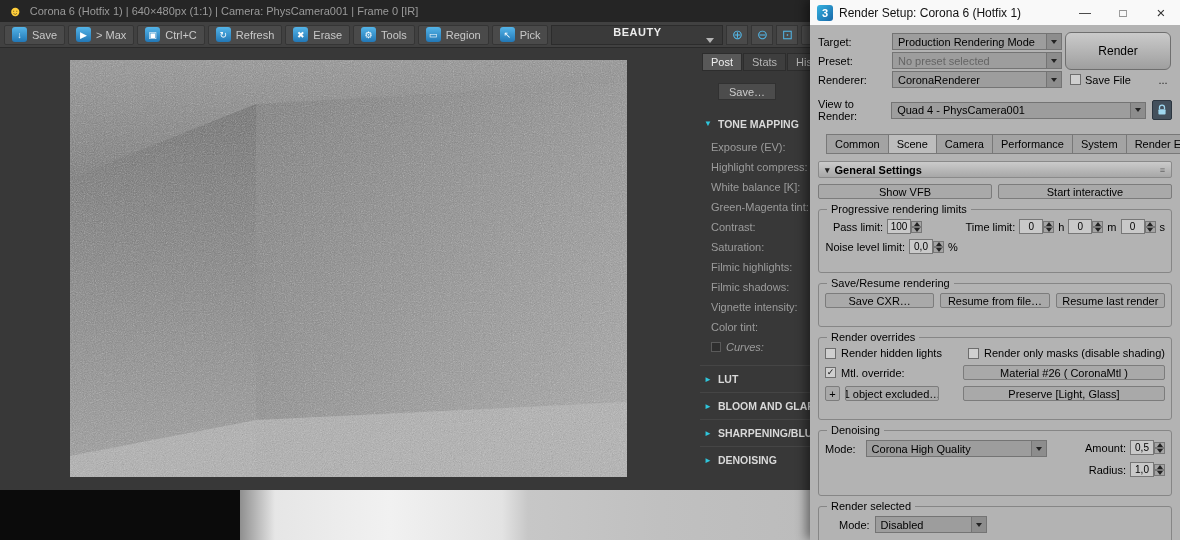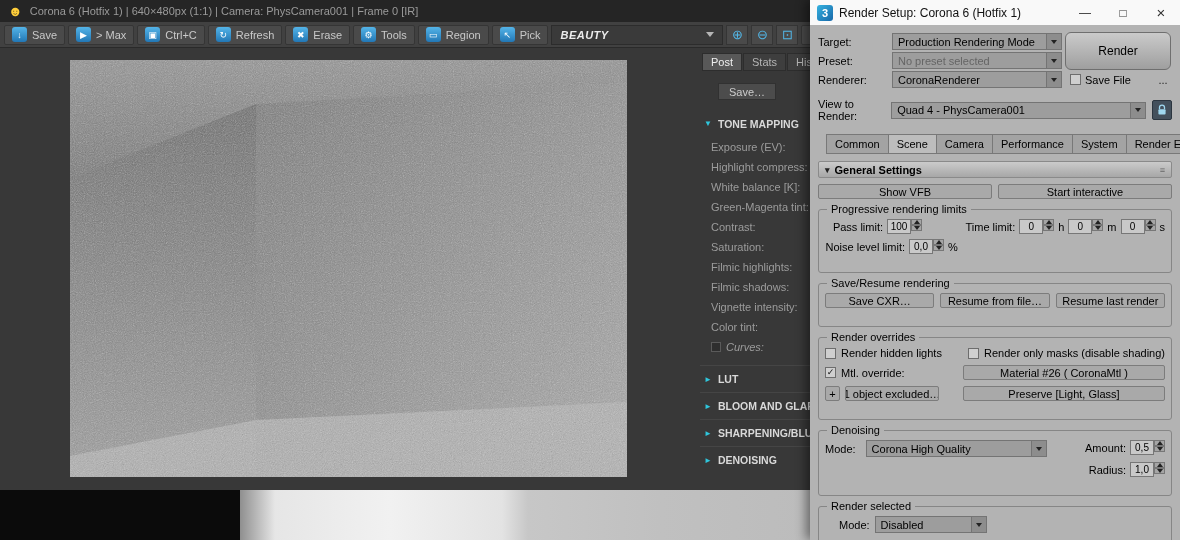--- a/index.html
+++ b/index.html
@@ -12,21 +12,21 @@
   .vfb-titlebar { height:22px; background:#252525; color:#9a9a9a; display:flex; align-items:center; gap:7px;
                   padding-left:8px; font-size:11px; white-space:nowrap; }
   .smiley { color:#ffce3a; font-size:14px; line-height:14px; }
   .vfb-toolbar { position:absolute; top:22px; left:0; width:810px; height:26px; background:#414141;
                  border-bottom:1px solid #2a2a2a; display:flex; align-items:center; padding:0 4px; gap:3px; overflow:hidden; }
   .tbtn { display:flex; align-items:center; gap:5px; height:20px; padding:0 7px; background:#4a4a4a;
           border:1px solid #353535; border-radius:2px; color:#c9c9c9; font-size:11px; white-space:nowrap; flex-shrink:0; }
   .tbicon { width:15px; height:15px; border-radius:3px; background:linear-gradient(#54b4e8,#2277b5); color:#fff;
             font-size:9px; display:flex; align-items:center; justify-content:center; flex-shrink:0; }
   .beauty { width:172px; height:20px; background:#3a3a3a; border:1px solid #2c2c2c; display:flex; align-items:center;
-            padding:0 8px; color:#ececec; font-style:italic; font-weight:bold; font-size:11px; letter-spacing:.5px; flex-shrink:0; }
+            padding:0 8px; color:#ececec; font-weight:bold; font-size:11px; letter-spacing:.5px; flex-shrink:0;flex-direction:column; }
   .tri-down { margin-left:auto; width:0; height:0; border-left:4px solid transparent; border-right:4px solid transparent;
               border-top:5px solid #b5b5b5; }
   .zbtn { width:22px; height:20px; background:#4a4a4a; border:1px solid #353535; color:#52b7e8; font-size:13px;
           display:flex; align-items:center; justify-content:center; flex-shrink:0; }
   .stop .stopicon { color:#d6d6d6; font-size:9px; }
   .canvas { position:absolute; left:70px; top:60px; width:557px; height:417px; }
   .canvas svg { display:block; width:100%; height:100%; }
 
   .side { position:absolute; left:700px; top:48px; width:110px; height:442px; overflow:hidden; }
   .vtabs { display:flex; gap:1px; margin:5px 0 0 2px; }
@@ -91,21 +91,21 @@
   .rmenu { margin-left:auto; color:#666; font-size:9px; }
   .brow { display:flex; gap:6px; margin-top:6px; }
   .btn { background:#a9a9a9; border:1px solid #7c7c7c; border-radius:2px; font-size:11px; height:15px;
          display:flex; align-items:center; justify-content:center; padding:0 5px; white-space:nowrap; overflow:hidden; }
   .btn.grow { flex:1; }
   .grp { border:1px solid #868686; border-radius:3px; margin:10px 0 0; padding:9px 6px 18px; position:relative; }
   .grp-title { position:absolute; top:-7px; left:8px; background:#b3b3b3; padding:0 4px; font-size:11px; white-space:nowrap; }
   .prow { display:flex; align-items:center; gap:4px; font-size:11px; }
   .prow + .prow { margin-top:5px; }
   .plabel { width:80px; text-align:right; flex-shrink:0; }
-  .spin { display:inline-flex; align-items:flex-start; height:15px; }
+  .spin { display:inline-flex; align-items:center; height:15px; }
   .spin .val { width:24px; background:#c9c9c9; border:1px solid #777; font-size:10px; text-align:center; line-height:13px; }
   .spin .arrows { display:flex; flex-direction:column; width:11px; }
   .spin .arrows i { flex:1; background:#a5a5a5; border:1px solid #777; display:flex; align-items:center; justify-content:center; }
   .spin .arrows i.up::after { content:""; border-left:3px solid transparent; border-right:3px solid transparent; border-bottom:4px solid #222; }
   .spin .arrows i.dn::after { content:""; border-left:3px solid transparent; border-right:3px solid transparent; border-top:4px solid #222; }
   .unit { flex-shrink:0; }
   .sp { flex:1; }
   .orow { display:flex; align-items:center; gap:5px; font-size:11px; }
   .orow + .orow { margin-top:6px; }
   .right200 { margin-left:auto; width:202px; }

